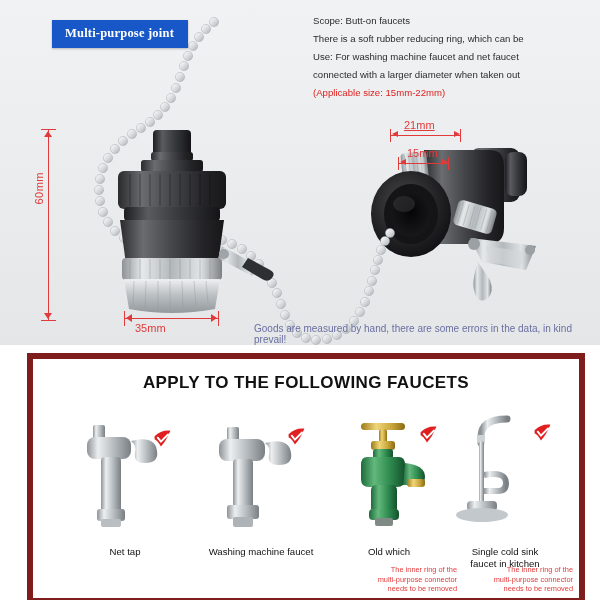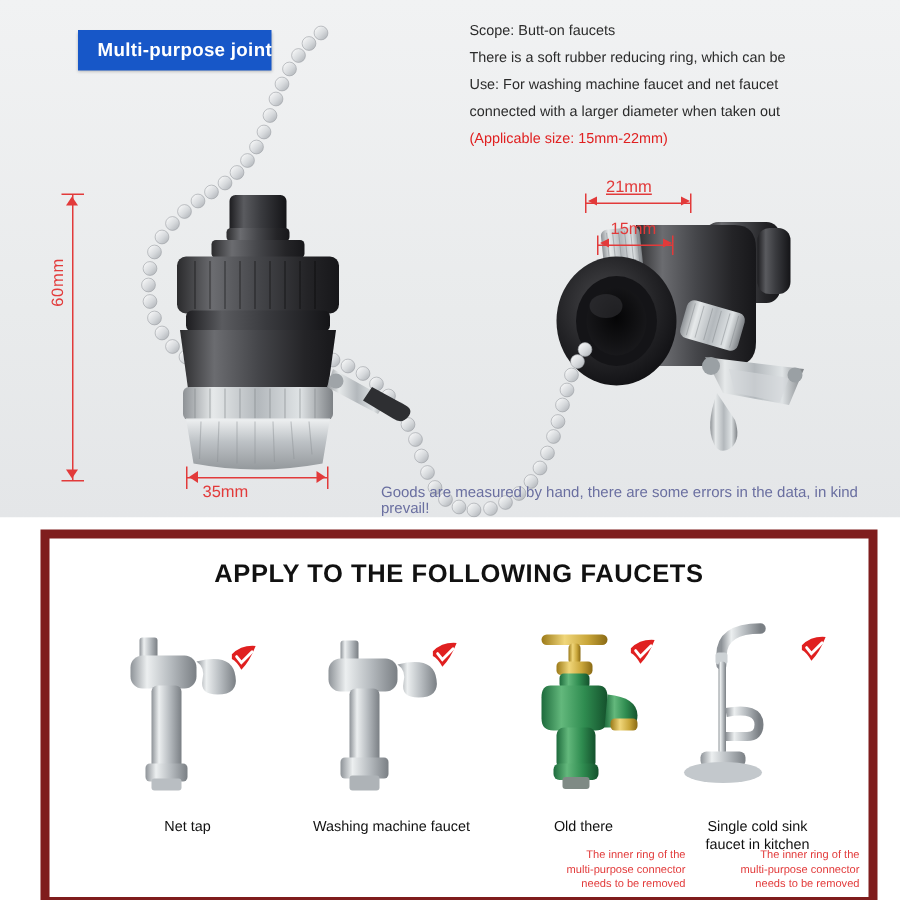--- a/index.html
+++ b/index.html
@@ -14,23 +14,24 @@
   
   .top{
     position:absolute;left:0;top:0;width:600px;height:345px;
     background:#eef0f1;
     background:linear-gradient(180deg,#f1f2f3 0%,#e9ebec 60%,#e4e6e8 100%);
   }
   .badge{
     position:absolute;left:52px;top:20px;
     background:#1757c8;color:#fff;
     font-size:12.5px;font-weight:bold;
-    padding:6px 0 7px 13px;
+    padding:6px 14px 7px 13px;
     letter-spacing:.2px;
     box-shadow:0 1px 2px rgba(0,0,0,.25);
+    font-family:Liberation Serif, serif;
   }
   .spec{
     position:absolute;left:313px;top:14px;width:272px;
     font-size:9.6px;color:#2b2b2b;line-height:1.55;
   }
   .spec .line{margin:0 0 3px 0;}
   .spec .applicable{color:#e02020;margin-top:4px;}
 
   .disclaimer{
     position:absolute;left:254px;top:323px;
@@ -421,21 +422,21 @@
             <path d="M84 58 q20 2 20 14 q0 8 -8 8 h-14 z" fill="url(#grn)"></path>
             <rect x="86" y="74" width="18" height="8" rx="3" fill="url(#brs)"></rect>
             <rect x="50" y="80" width="26" height="28" rx="5" fill="url(#grn)"></rect>
             <rect x="48" y="104" width="30" height="11" rx="4" fill="url(#grn)"></rect>
             <rect x="54" y="113" width="18" height="8" rx="2" fill="#7f8a85"></rect>
           </svg>
           <svg class="tick" style="left:98px;top:20px;" viewBox="0 0 24 24">
             <path d="M2 9 q8 -8 20 -7 q-5 13 -12 20 q-4 -7 -8 -9z" fill="#e02020"></path>
             <path d="M6 11 l4 5 l9 -9" stroke="#fff" stroke-width="2.4" fill="none" stroke-linecap="round"></path>
           </svg>
-          <div class="cap">Old there</div>
+          <div class="cap">Old which</div>
           <div class="note">The inner ring of the<br>multi-purpose connector<br>needs to be removed</div>
         </div>
 
         <div class="card" style="left:404px;">
           <svg class="art" viewBox="0 0 136 138">
             <path d="M70 14 q-26 0 -26 18 v6" stroke="url(#c1s)" stroke-width="7" fill="none" stroke-linecap="round"></path>
             <rect x="40" y="30" width="8" height="8" rx="2" fill="#cdd2d5"></rect>
             <rect x="42" y="36" width="5" height="62" rx="2.5" fill="url(#c1s)"></rect>
             <path d="M47 70 q22 -4 22 8 q0 8 -8 8 h-14" stroke="url(#c1s)" stroke-width="6" fill="none"></path>
             <rect x="30" y="96" width="30" height="10" rx="4" fill="url(#c1s)"></rect>

